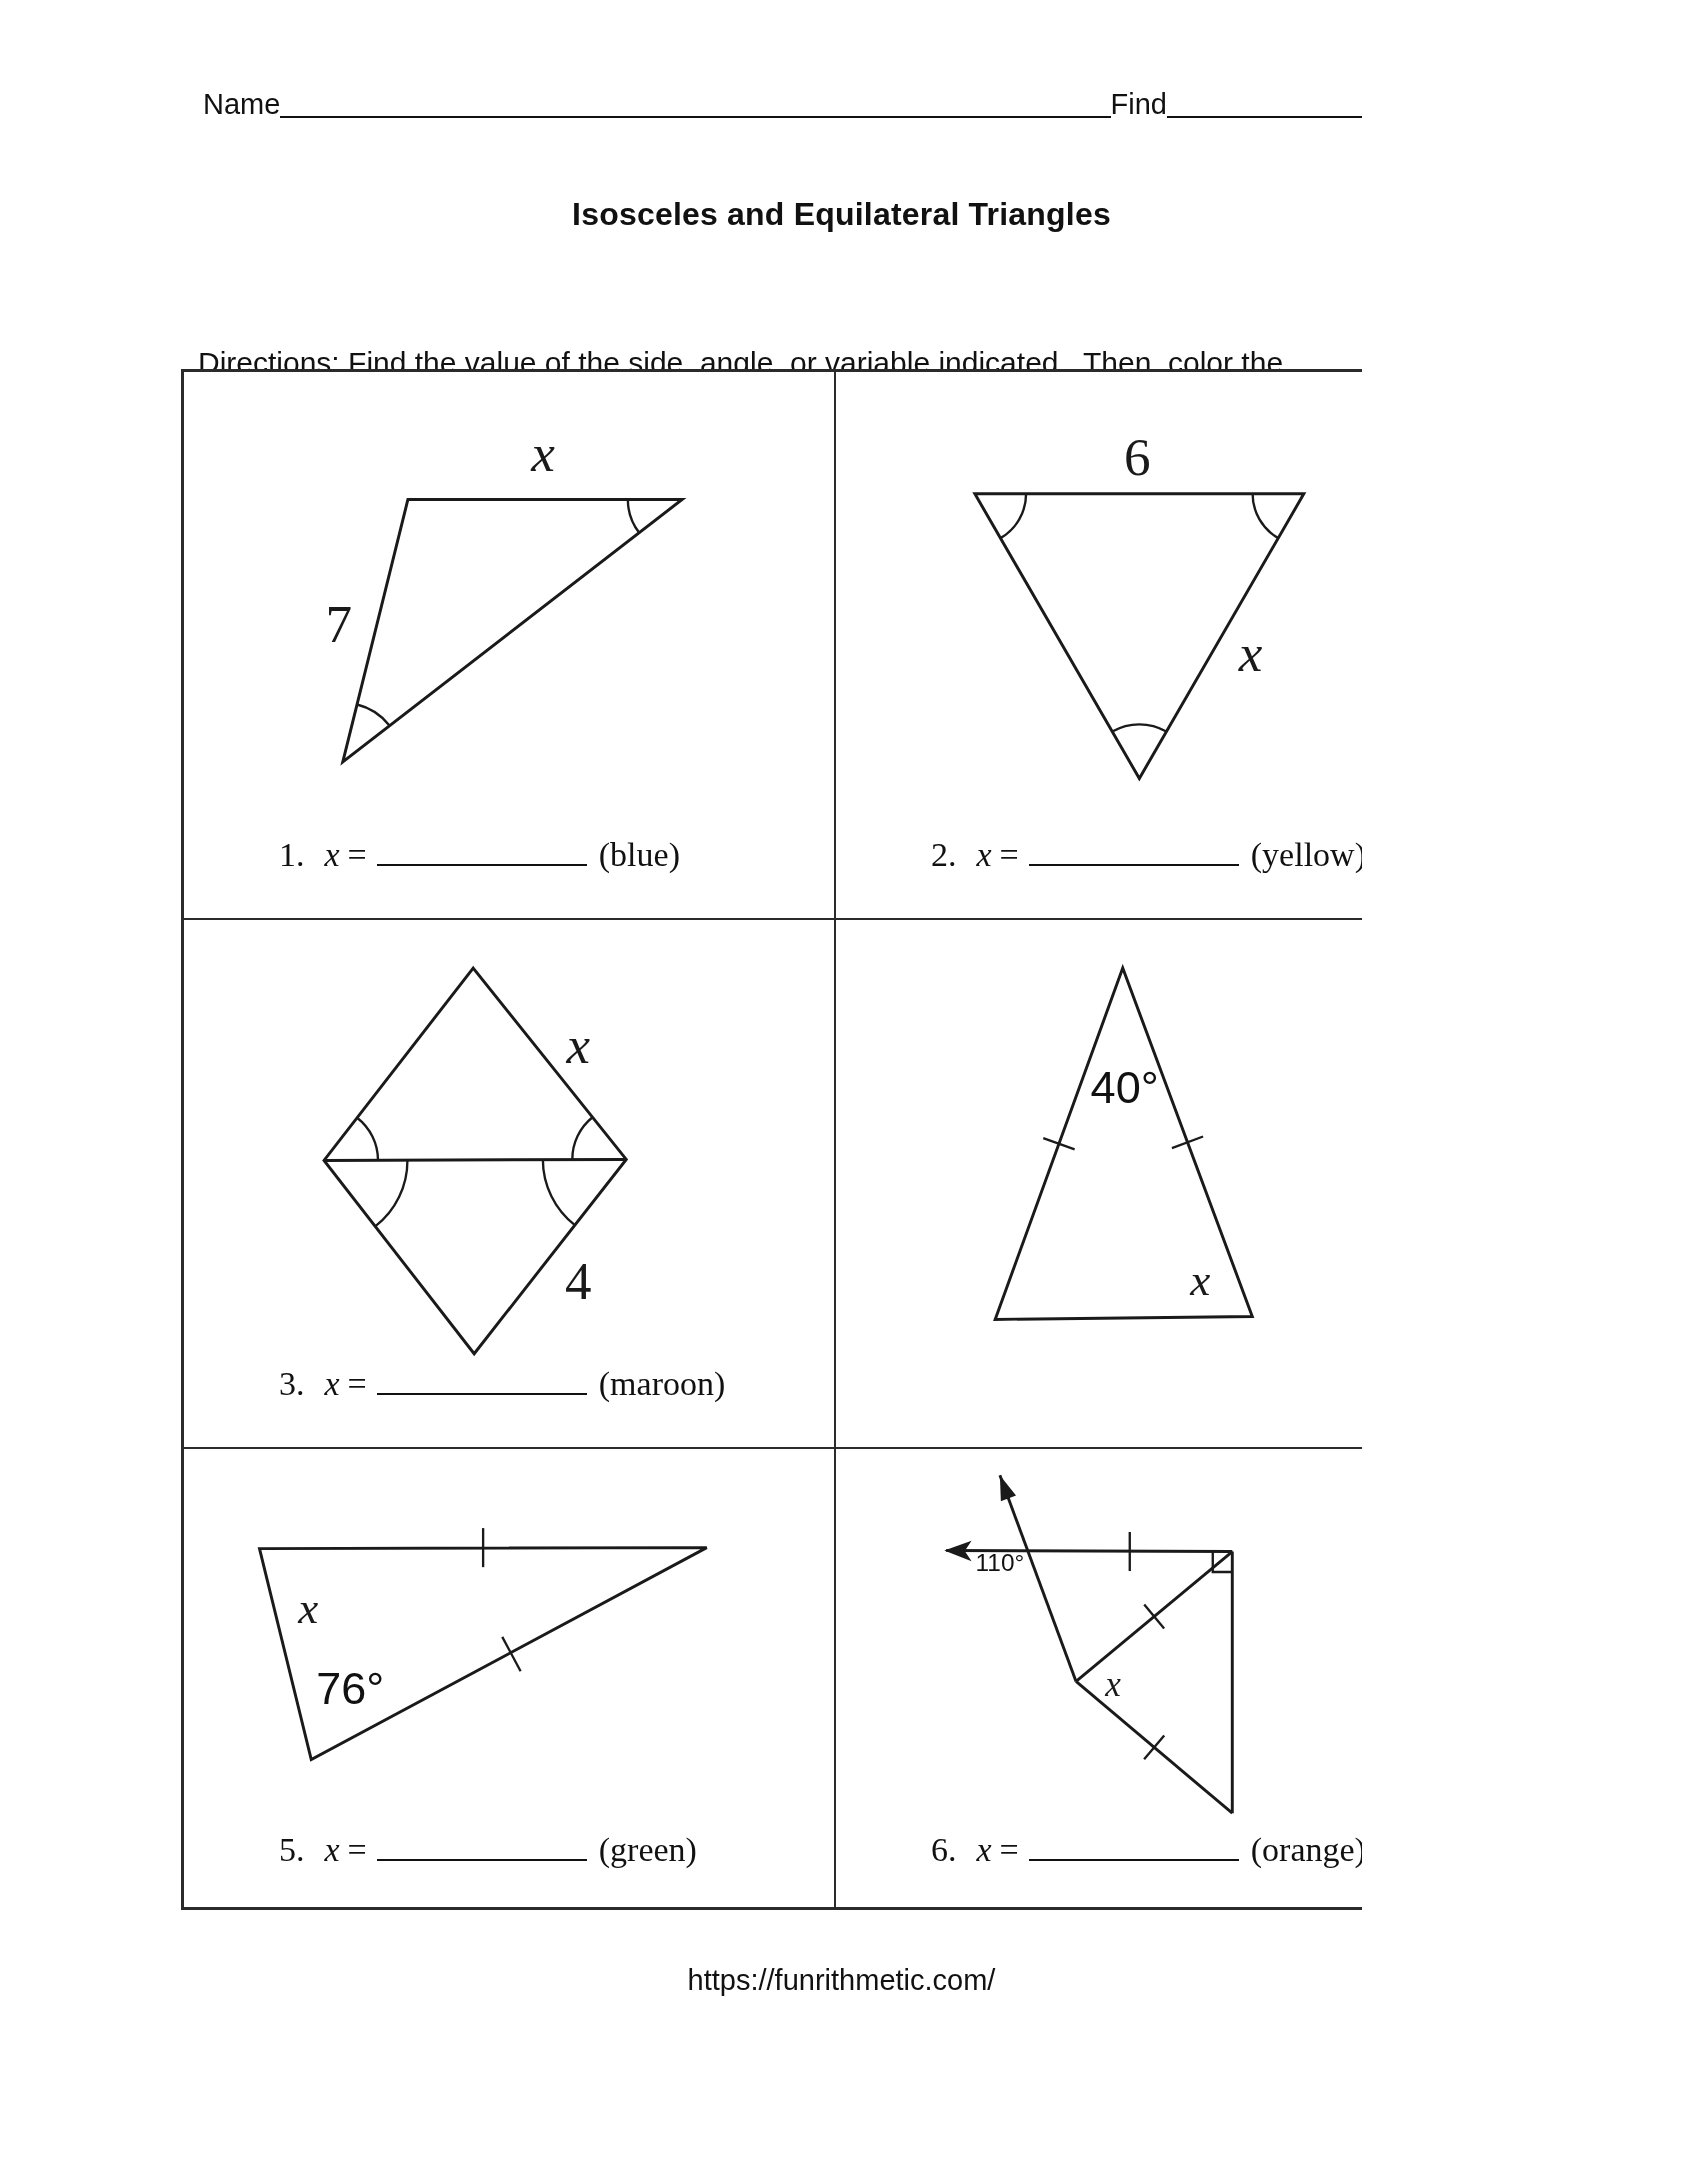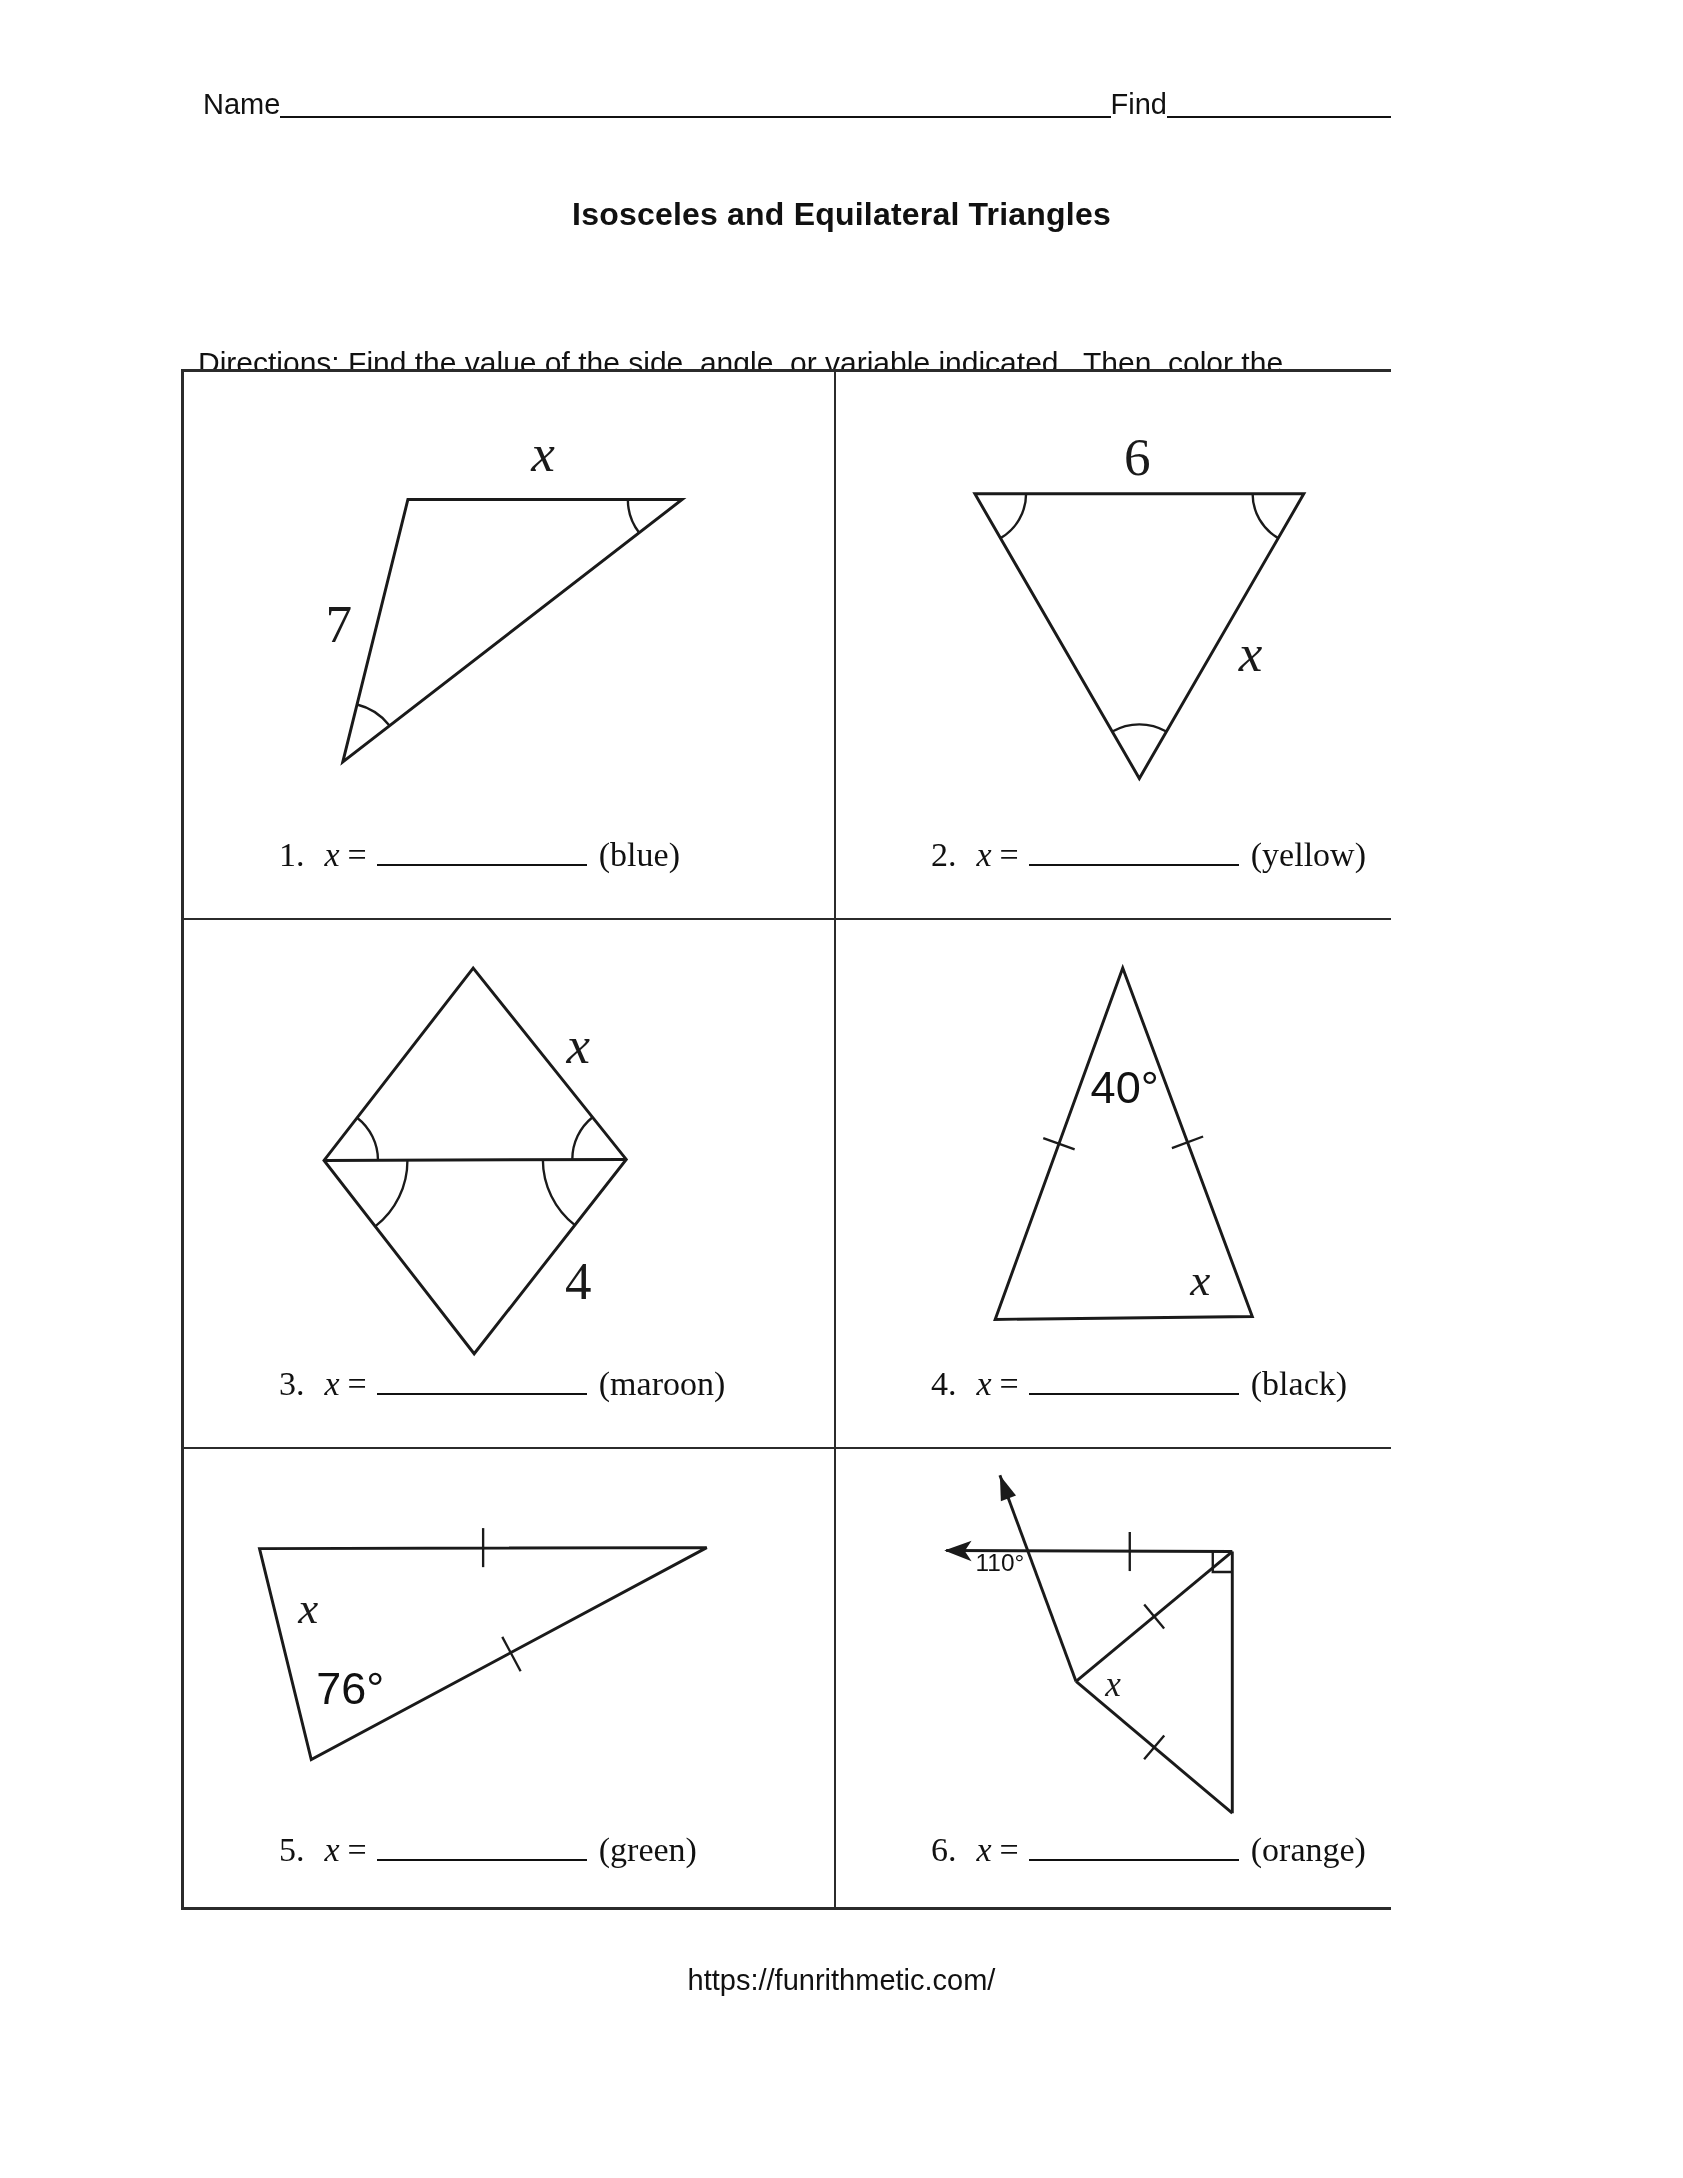--- a/index.html
+++ b/index.html
@@ -3,21 +3,20 @@
 <meta charset="utf-8">
 <style>
   html,body{margin:0;padding:0;background:#ffffff;}
   .page{
     position:relative;
     width:1362px;height:2178px;
     background:#ffffff;
     font-family:"Liberation Sans", sans-serif;
     color:#111;
     overflow:hidden;
-    padding-left:29px;
   }
   
   .header-row{
     position:absolute;left:203px;top:87px;width:1283px;
     display:flex;align-items:flex-end;
     font-size:29px;color:#111;
   }
   .header-row .lbl{white-space:pre;line-height:1.2;}
   .rule{border-bottom:2.5px solid #111;height:0;margin-bottom:4px;}
   .rule.name{flex:1;}
@@ -138,23 +137,20 @@
     </div>
 
     <div class="cell c-right r-mid">
       <svg width="651" height="526" viewBox="0 0 661 536">
         <path class="fig" d="M291,49 L161,407 L423,404 Z"></path>
         <path class="fig thin" d="M210,222.2 L242,233.8"></path>
         <path class="fig thin" d="M341.1,232.4 L372.9,220.6"></path>
         <text class="angl" x="293" y="187" text-anchor="middle">40°</text>
         <text class="mathx m2" x="370" y="382" text-anchor="middle">x</text>
       </svg>
-      <div class="answer">
-        <span class="num">4.</span><span class="var">x</span><span class="eq">=</span><span class="blank"></span><span>(black)</span>
-      </div>
     </div>
 
     <div class="cell r3">
       <svg width="650" height="457" viewBox="0 0 659 468">
         <path class="fig" d="M74,102 L532,101 L127,318 Z"></path>
         <path class="fig thin" d="M303,81 L303,121"></path>
         <path class="fig thin" d="M322.6,192.4 L341.4,227.6"></path>
         <text class="mathx m2" x="124" y="178" text-anchor="middle">x</text>
         <text class="angl" x="167" y="261" text-anchor="middle">76°</text>
       </svg>

